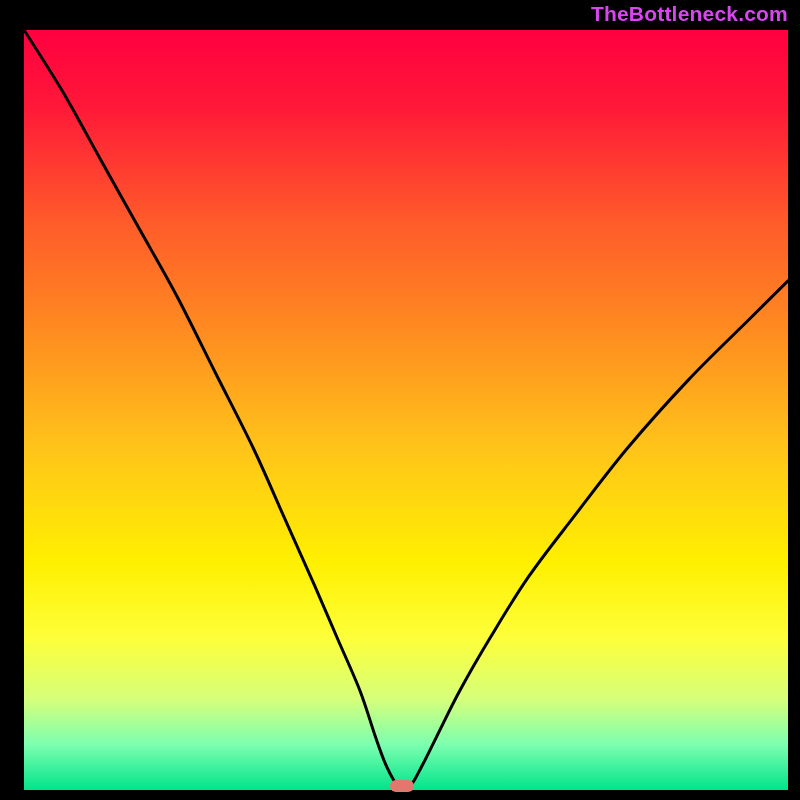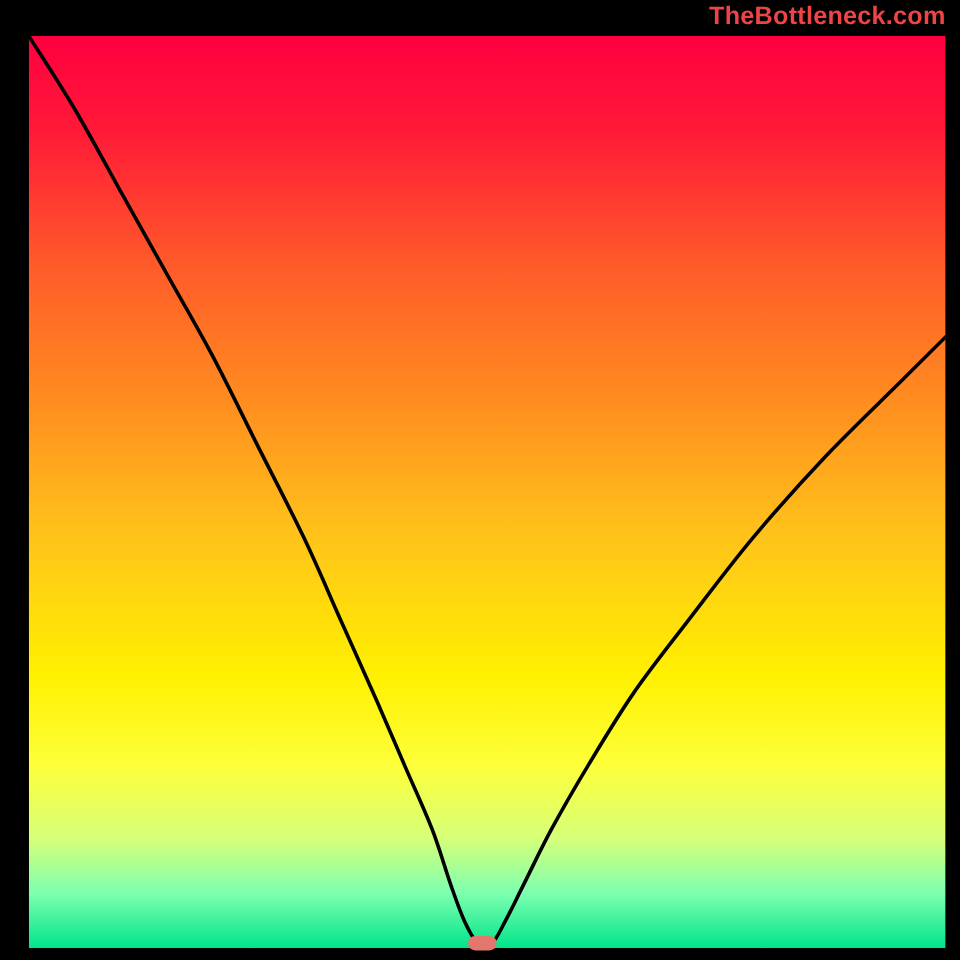--- a/index.html
+++ b/index.html
@@ -16,21 +16,21 @@
     position: absolute;
     font-family: Arial, Helvetica, sans-serif;
     font-weight: 600;
     letter-spacing: 0.2px;
   }
 </style>
 </head>
 <body>
 
 <div class="stage">
-  <div class="watermark" style="color: #ef4444; font-size: 21px; right: 12px; top: 2px;">TheBottleneck.com</div>
+  <div class="watermark" style="color: #d946ef; font-size: 21px; right: 12px; top: 2px;">TheBottleneck.com</div>
   <div class="plot" style="left: 24px; top: 30px; width: 764px; height: 760px;">
     <svg class="gradient" preserveAspectRatio="none" width="764" height="760">
       <defs>
         <linearGradient id="bg-grad" x1="0" y1="0" x2="0" y2="1">
             <stop offset="0%" stop-color="#ff0040"></stop>
             <stop offset="10%" stop-color="#ff1838"></stop>
             <stop offset="25%" stop-color="#ff5a2a"></stop>
             <stop offset="40%" stop-color="#ff8d20"></stop>
             <stop offset="55.00000000000001%" stop-color="#ffc41a"></stop>
             <stop offset="70%" stop-color="#fff000"></stop>

